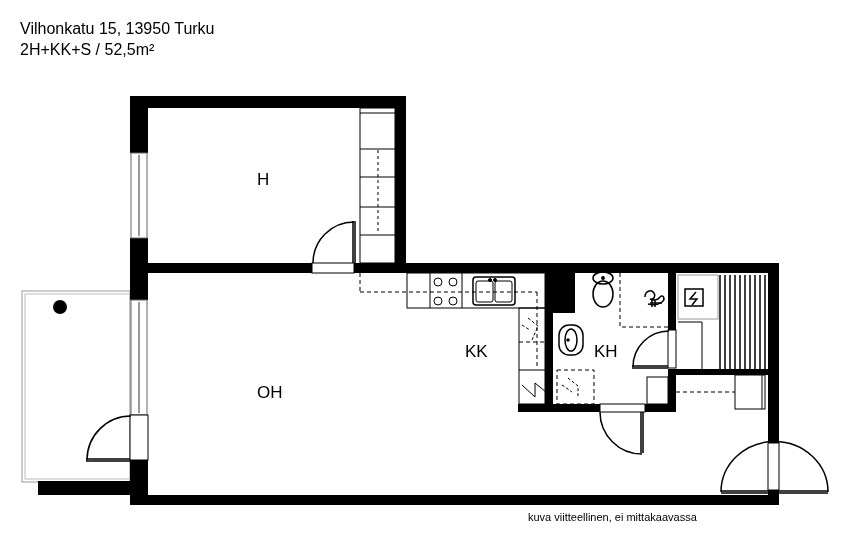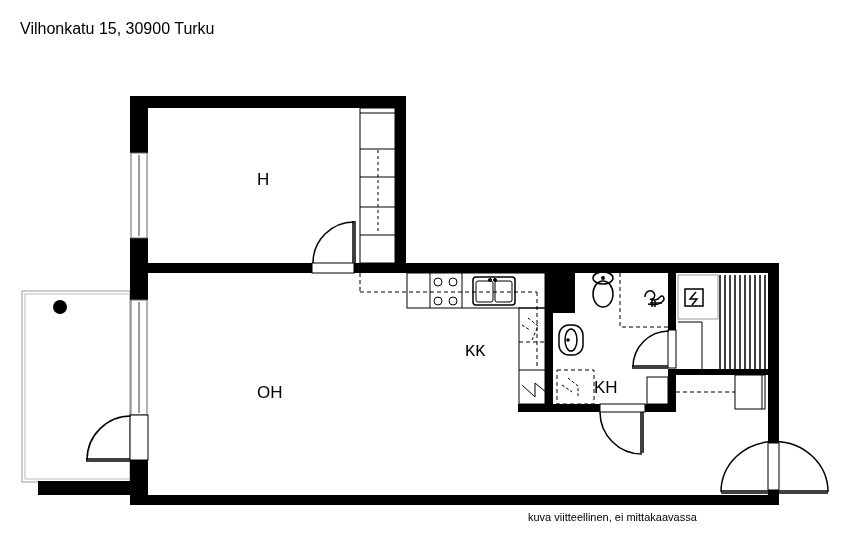--- a/index.html
+++ b/index.html
@@ -8,21 +8,22 @@
     .header { position: absolute; left: 20px; top: 18px; font-size: 16px; line-height: 21px; }
     .header div { white-space: nowrap; }
     .footer { position: absolute; left: 528px; top: 511px; font-size: 11px; white-space: nowrap; }
     svg.plan { position: absolute; left: 0; top: 0; }
     .room-label { position: absolute; font-size: 17px; }
   </style>
 </head>
 <body>
 
 <div class="header">
-  <div>Vilhonkatu 15, 30900 Turku</div>
+  <div>Vilhonkatu 15, 13950 Turku</div>
+  <div>2H+KK+S / 52,5m²</div>
 </div>
 
 <svg class="plan" width="850" height="550" viewBox="0 0 850 550" xmlns="http://www.w3.org/2000/svg">
 
   <g>
     <rect x="22" y="291" width="108" height="191" fill="none" stroke="#999" stroke-width="1"></rect>
     <rect x="25" y="294" width="105" height="185" fill="none" stroke="#bbb" stroke-width="1"></rect>
     <circle cx="60" cy="307" r="7" fill="#000"></circle>
     <rect x="38" y="481" width="100" height="14" fill="#000"></rect>
   </g>
@@ -185,16 +186,16 @@
   <g fill="none" stroke="#000" stroke-width="1.5">
     <rect x="768" y="443" width="11" height="47" fill="#fff" stroke-width="1"></rect>
     <line x1="721" y1="491" x2="828" y2="491"></line>
     <line x1="721" y1="493" x2="828" y2="493"></line>
     <path d="M721 492 A 53 50 0 0 1 828 492"></path>
   </g>
 </svg>
 
 <div class="room-label" style="left:257px; top:170px;">H</div>
 <div class="room-label" style="left:257px; top:383px;">OH</div>
-<div class="room-label" style="left:465px; top:342px;font-family:Liberation Mono, monospace;">KK</div>
-<div class="room-label" style="left:594px; top:342px;margin-top:36px;">KH</div>
+<div class="room-label" style="left:465px; top:342px;">KK</div>
+<div class="room-label" style="left:594px; top:342px;">KH</div>
 
 <div class="footer">kuva viitteellinen, ei mittakaavassa</div>
 
 </body></html>

